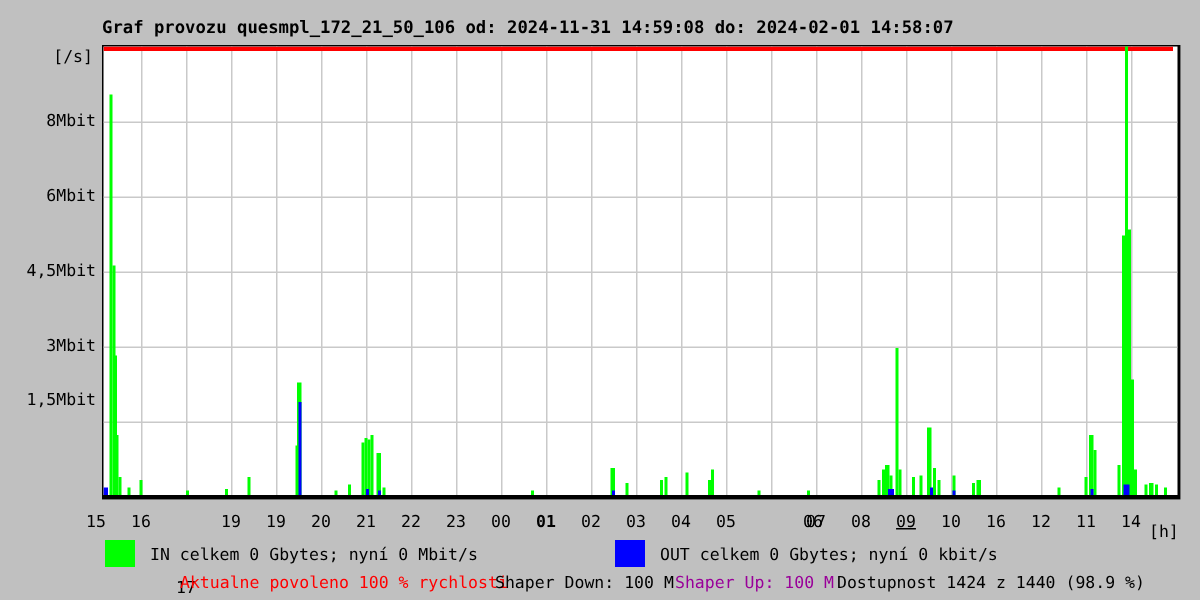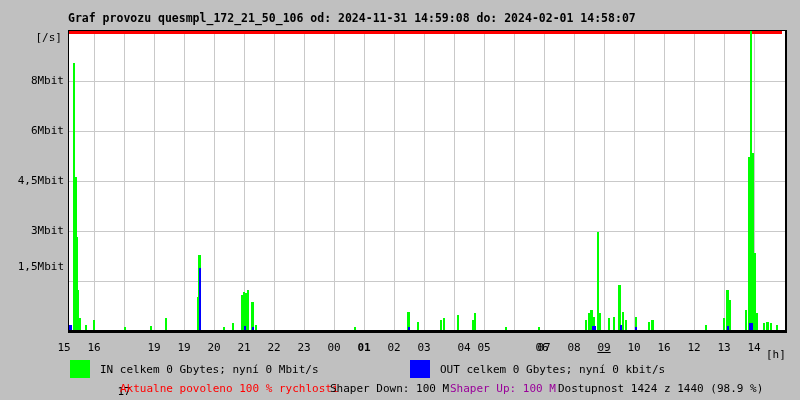--- a/index.html
+++ b/index.html
@@ -151,30 +151,30 @@
     <div class="abs xtick" style="left: 154px;">19</div>
     <div class="abs xtick" style="left: 184px;">19</div>
     <div class="abs xtick" style="left: 214px;">20</div>
     <div class="abs xtick" style="left: 244px;">21</div>
     <div class="abs xtick" style="left: 274px;">22</div>
     <div class="abs xtick" style="left: 304px;">23</div>
     <div class="abs xtick" style="left: 334px;">00</div>
     <div class="abs xtick" style="left: 364px; font-weight: bold;">01</div>
     <div class="abs xtick" style="left: 394px;">02</div>
     <div class="abs xtick" style="left: 424px;">03</div>
-    <div class="abs xtick" style="left: 464px; text-align: right;">04</div>
+    <div class="abs xtick" style="left: 454px; text-align: right;">04</div>
     <div class="abs xtick" style="left: 484px;">05</div>
     <div class="abs xtick" style="left: 542px; text-align: center;">06</div>
     <div class="abs xtick" style="left: 544px; text-align: center;">07</div>
     <div class="abs xtick" style="left: 574px;">08</div>
     <div class="abs xtick" style="left: 604px; text-decoration: underline;">09</div>
     <div class="abs xtick" style="left: 634px;">10</div>
     <div class="abs xtick" style="left: 664px;">16</div>
     <div class="abs xtick" style="left: 694px;">12</div>
-    <div class="abs xtick" style="left: 724px;">13</div>
+    <div class="abs xtick" style="left: 724px;">11</div>
     <div class="abs xtick" style="left: 754px;">14</div>
   </div>
 <div id="x-unit" class="abs">[h]</div>
 
 <div class="abs swatch" style="left: 70px; background: rgb(0, 255, 0);" id="sw-in"></div>
 <div class="abs legend-label" style="left:100px;">IN celkem 0 Gbytes; nyní 0 Mbit/s</div>
 <div class="abs swatch" style="left: 410px; background: rgb(0, 0, 255);" id="sw-out"></div>
 <div class="abs legend-label" style="left:440px;">OUT celkem 0 Gbytes; nyní 0 kbit/s</div>
 
 <div class="abs status-label" style="left: 120px; color: rgb(255, 0, 0);" id="st-speed">Aktualne povoleno 100 % rychlosti</div>

